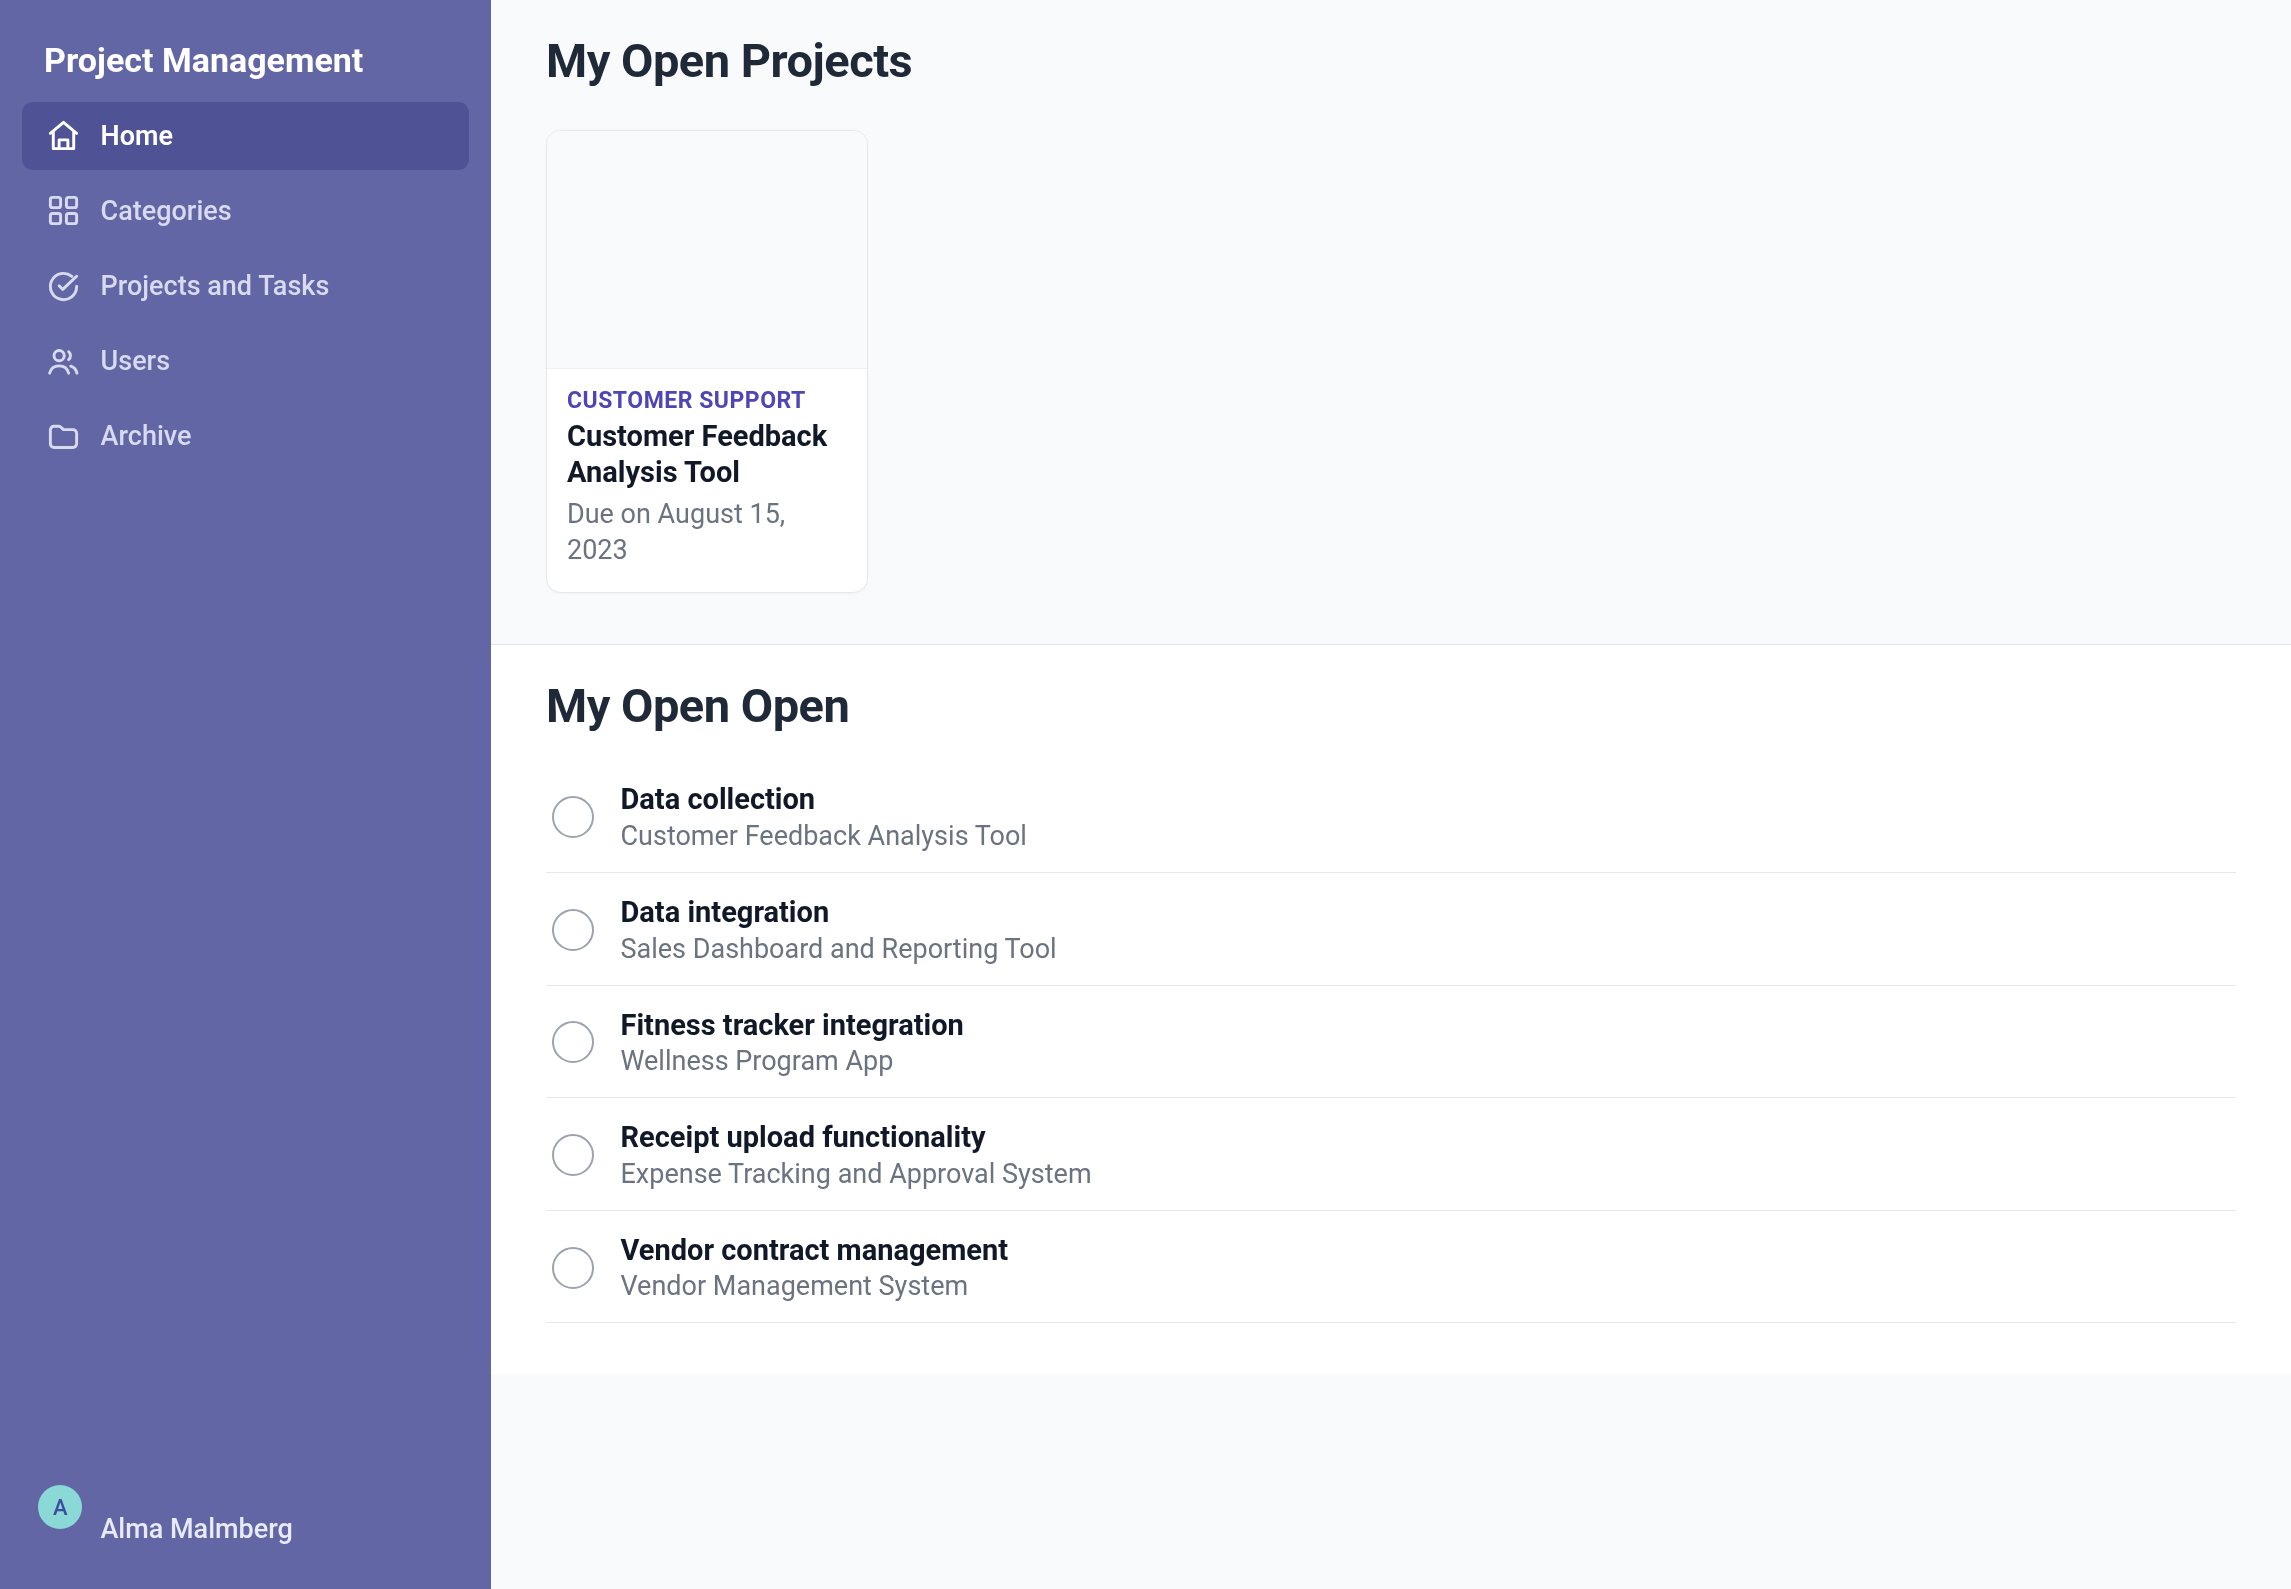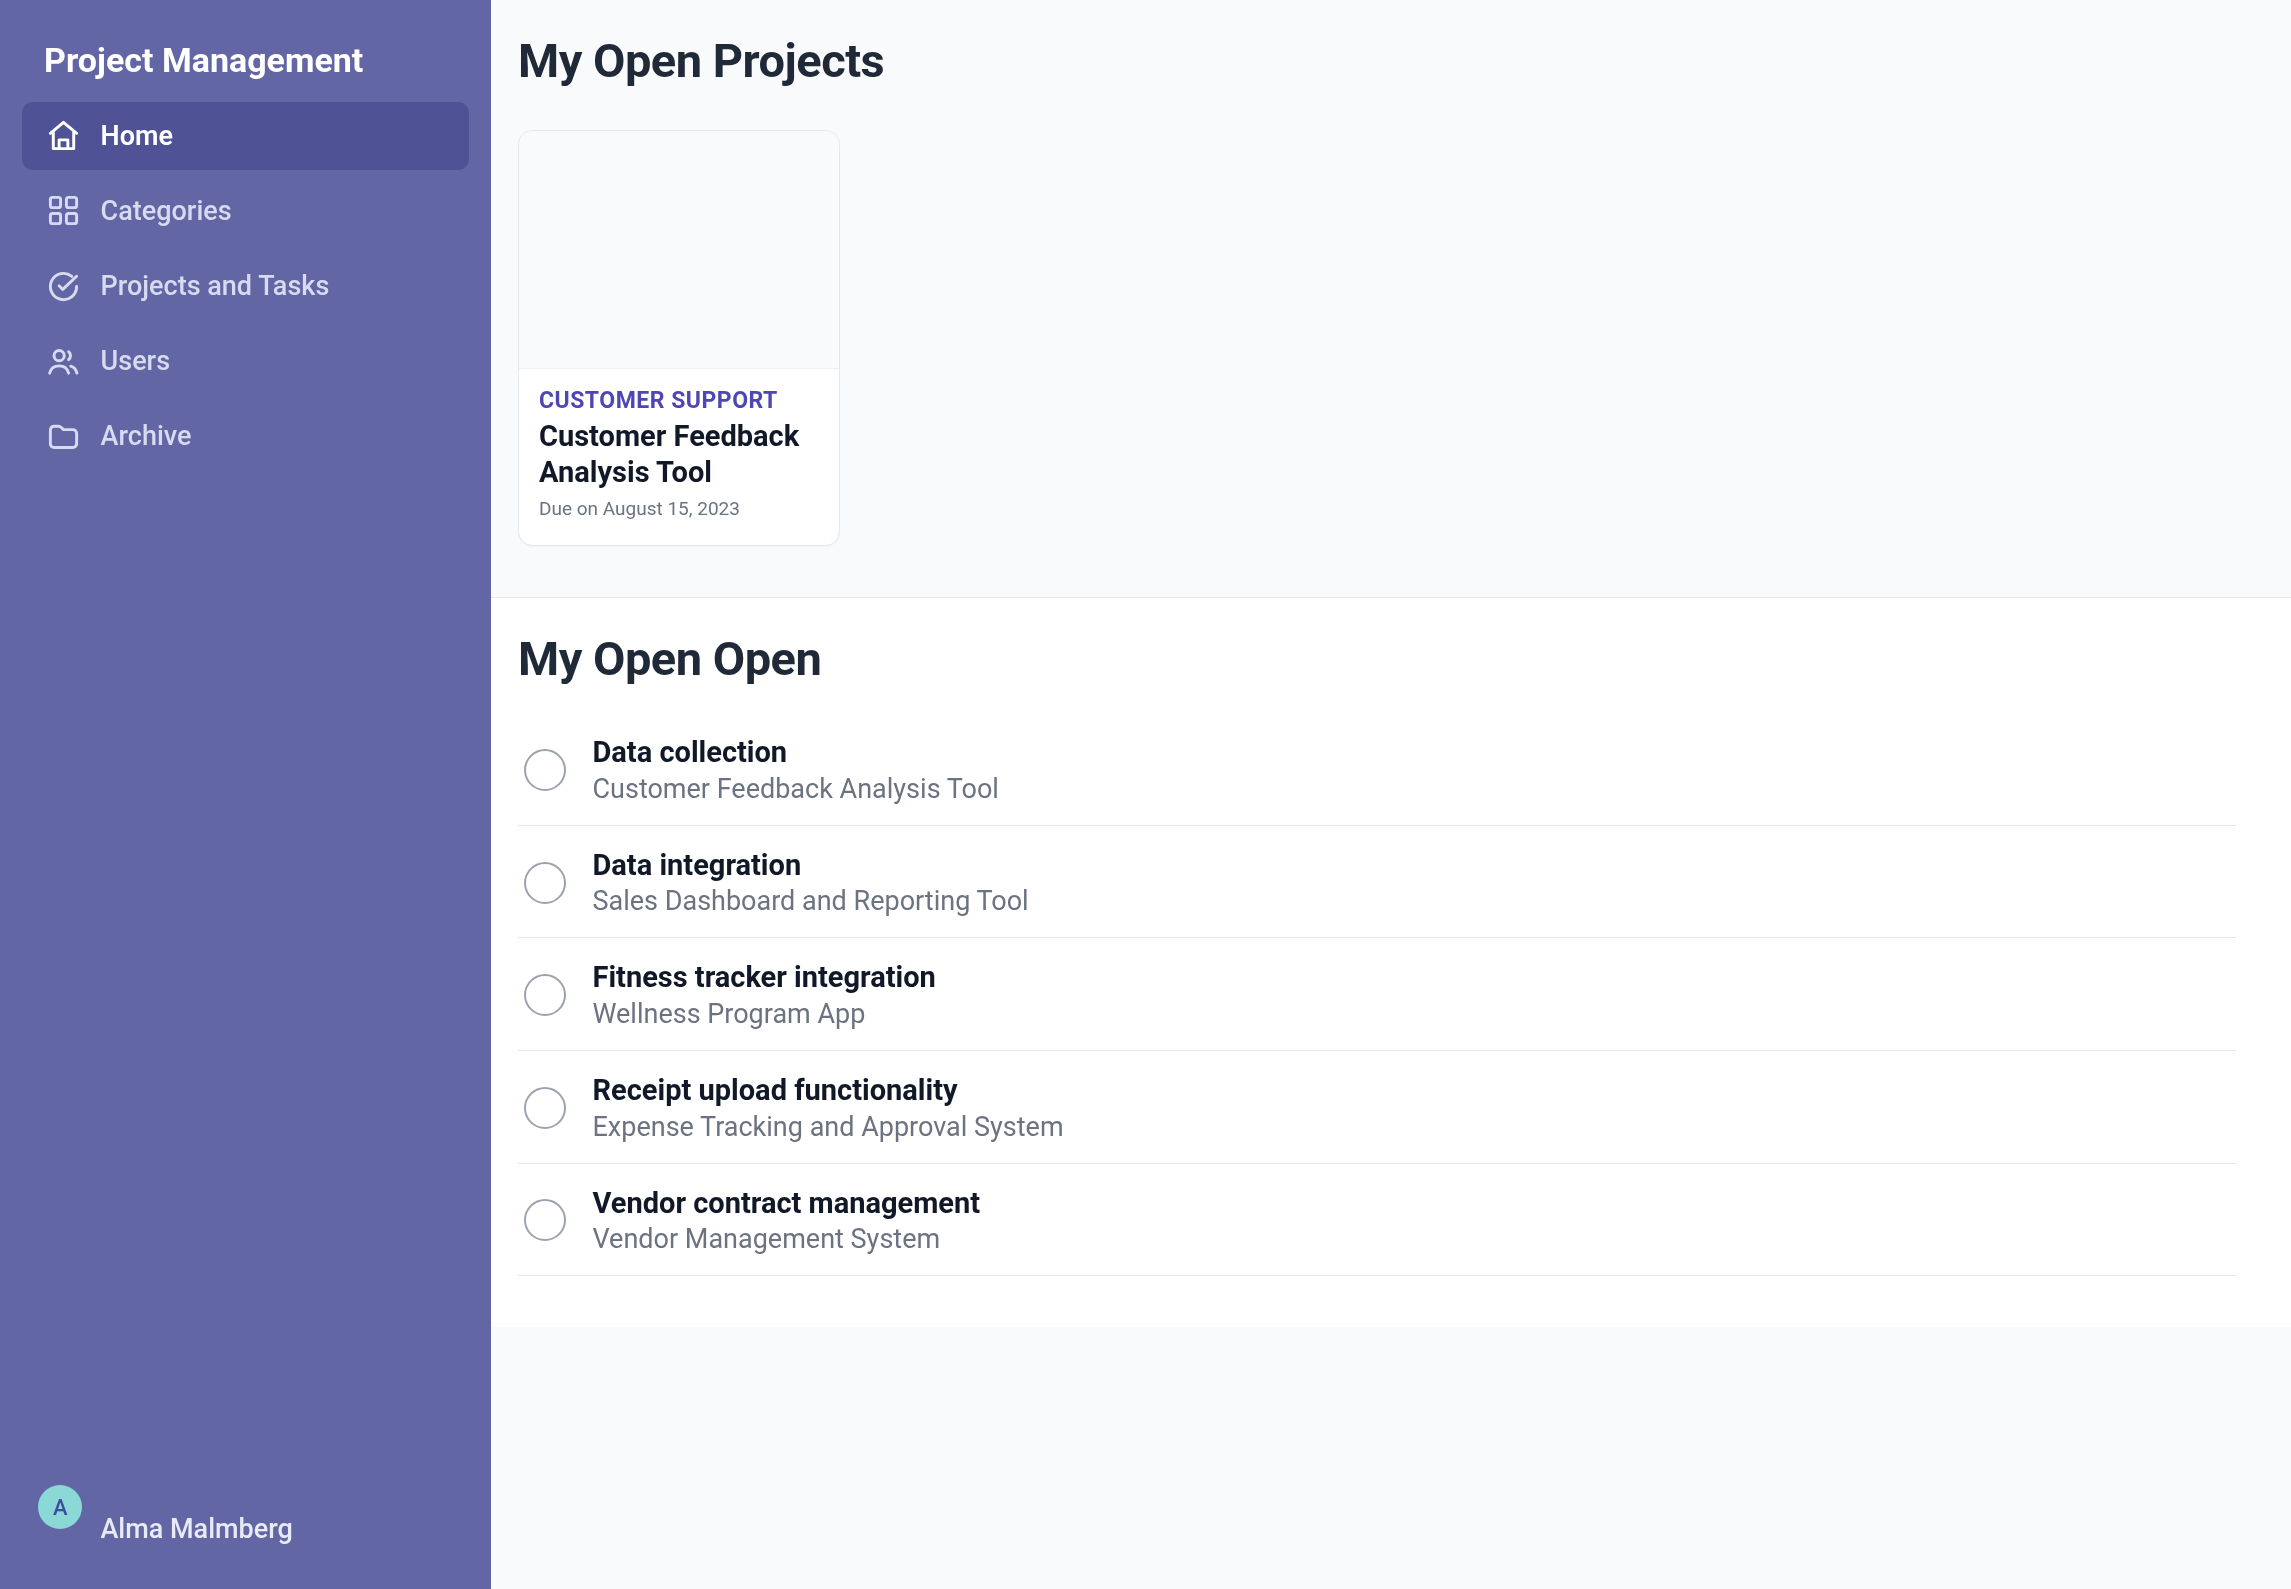--- a/index.html
+++ b/index.html
@@ -65,21 +65,21 @@
   }
   .username {
     color: #e8eaf6;
     font-size: 27px;
     font-weight: 500;
     margin-top: 44px;
   }
 
   
   .main { flex: 1; display:flex; flex-direction:column; overflow:auto; }
-  .section { padding: 33px 55px 51px 27px; }
+  .section { padding: 33px 55px 51px 55px; }
   .section + .section { border-top: 0.9px solid #e5e7eb; background:#fff; }
   .section.projects { background:#f9fafb; }
   .section-title {
     font-size: 47px;
     font-weight: 700;
     color: #1f2937;
     margin-bottom: 42px;
     letter-spacing: -0.5px;
   }
 
@@ -106,21 +106,21 @@
     margin-bottom: 3.6px;
   }
   .project-name {
     font-size: 29px;
     font-weight: 700;
     color: #111827;
     line-height: 1.25;
     margin-bottom: 5.5px;
   }
   .project-due {
-    font-size: 19px;
+    font-size: 27px;
     color: #6b7280;
     line-height: 1.35;
   }
 
   .task-list { list-style:none; margin-top: 16.4px; }
   .task-row {
     display: flex;
     align-items: center;
     gap: 27px;
     padding: 22px 0 20px 0;

